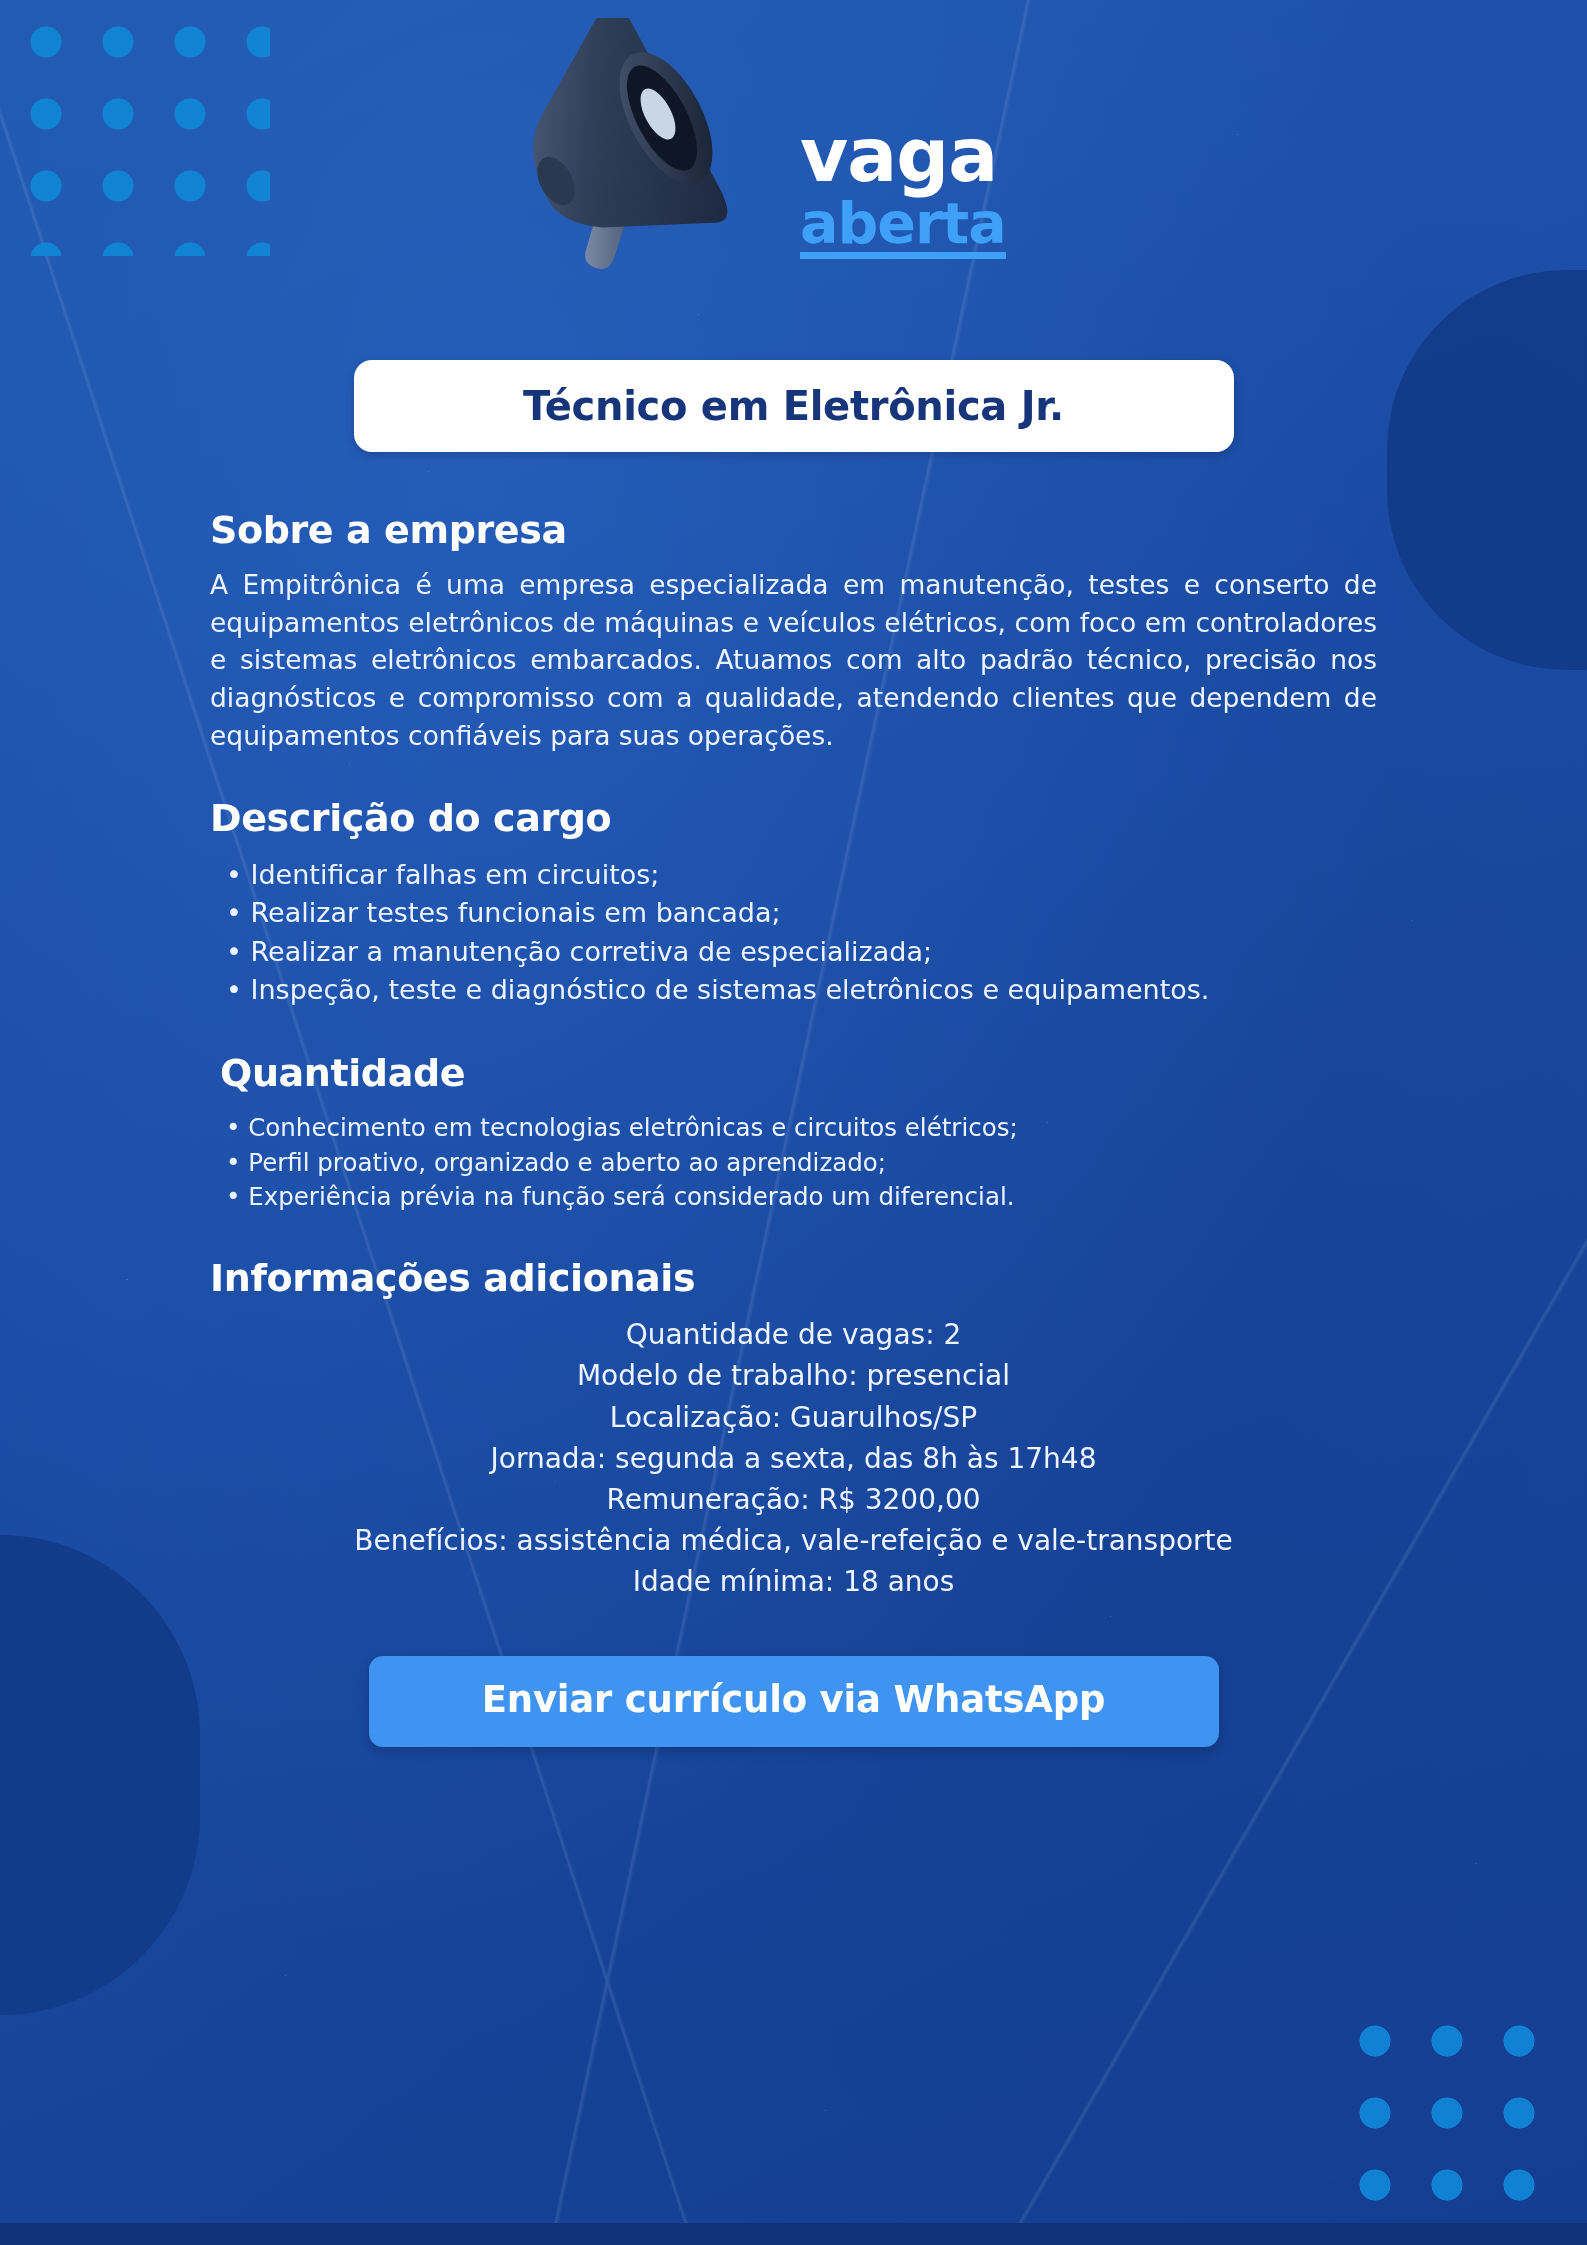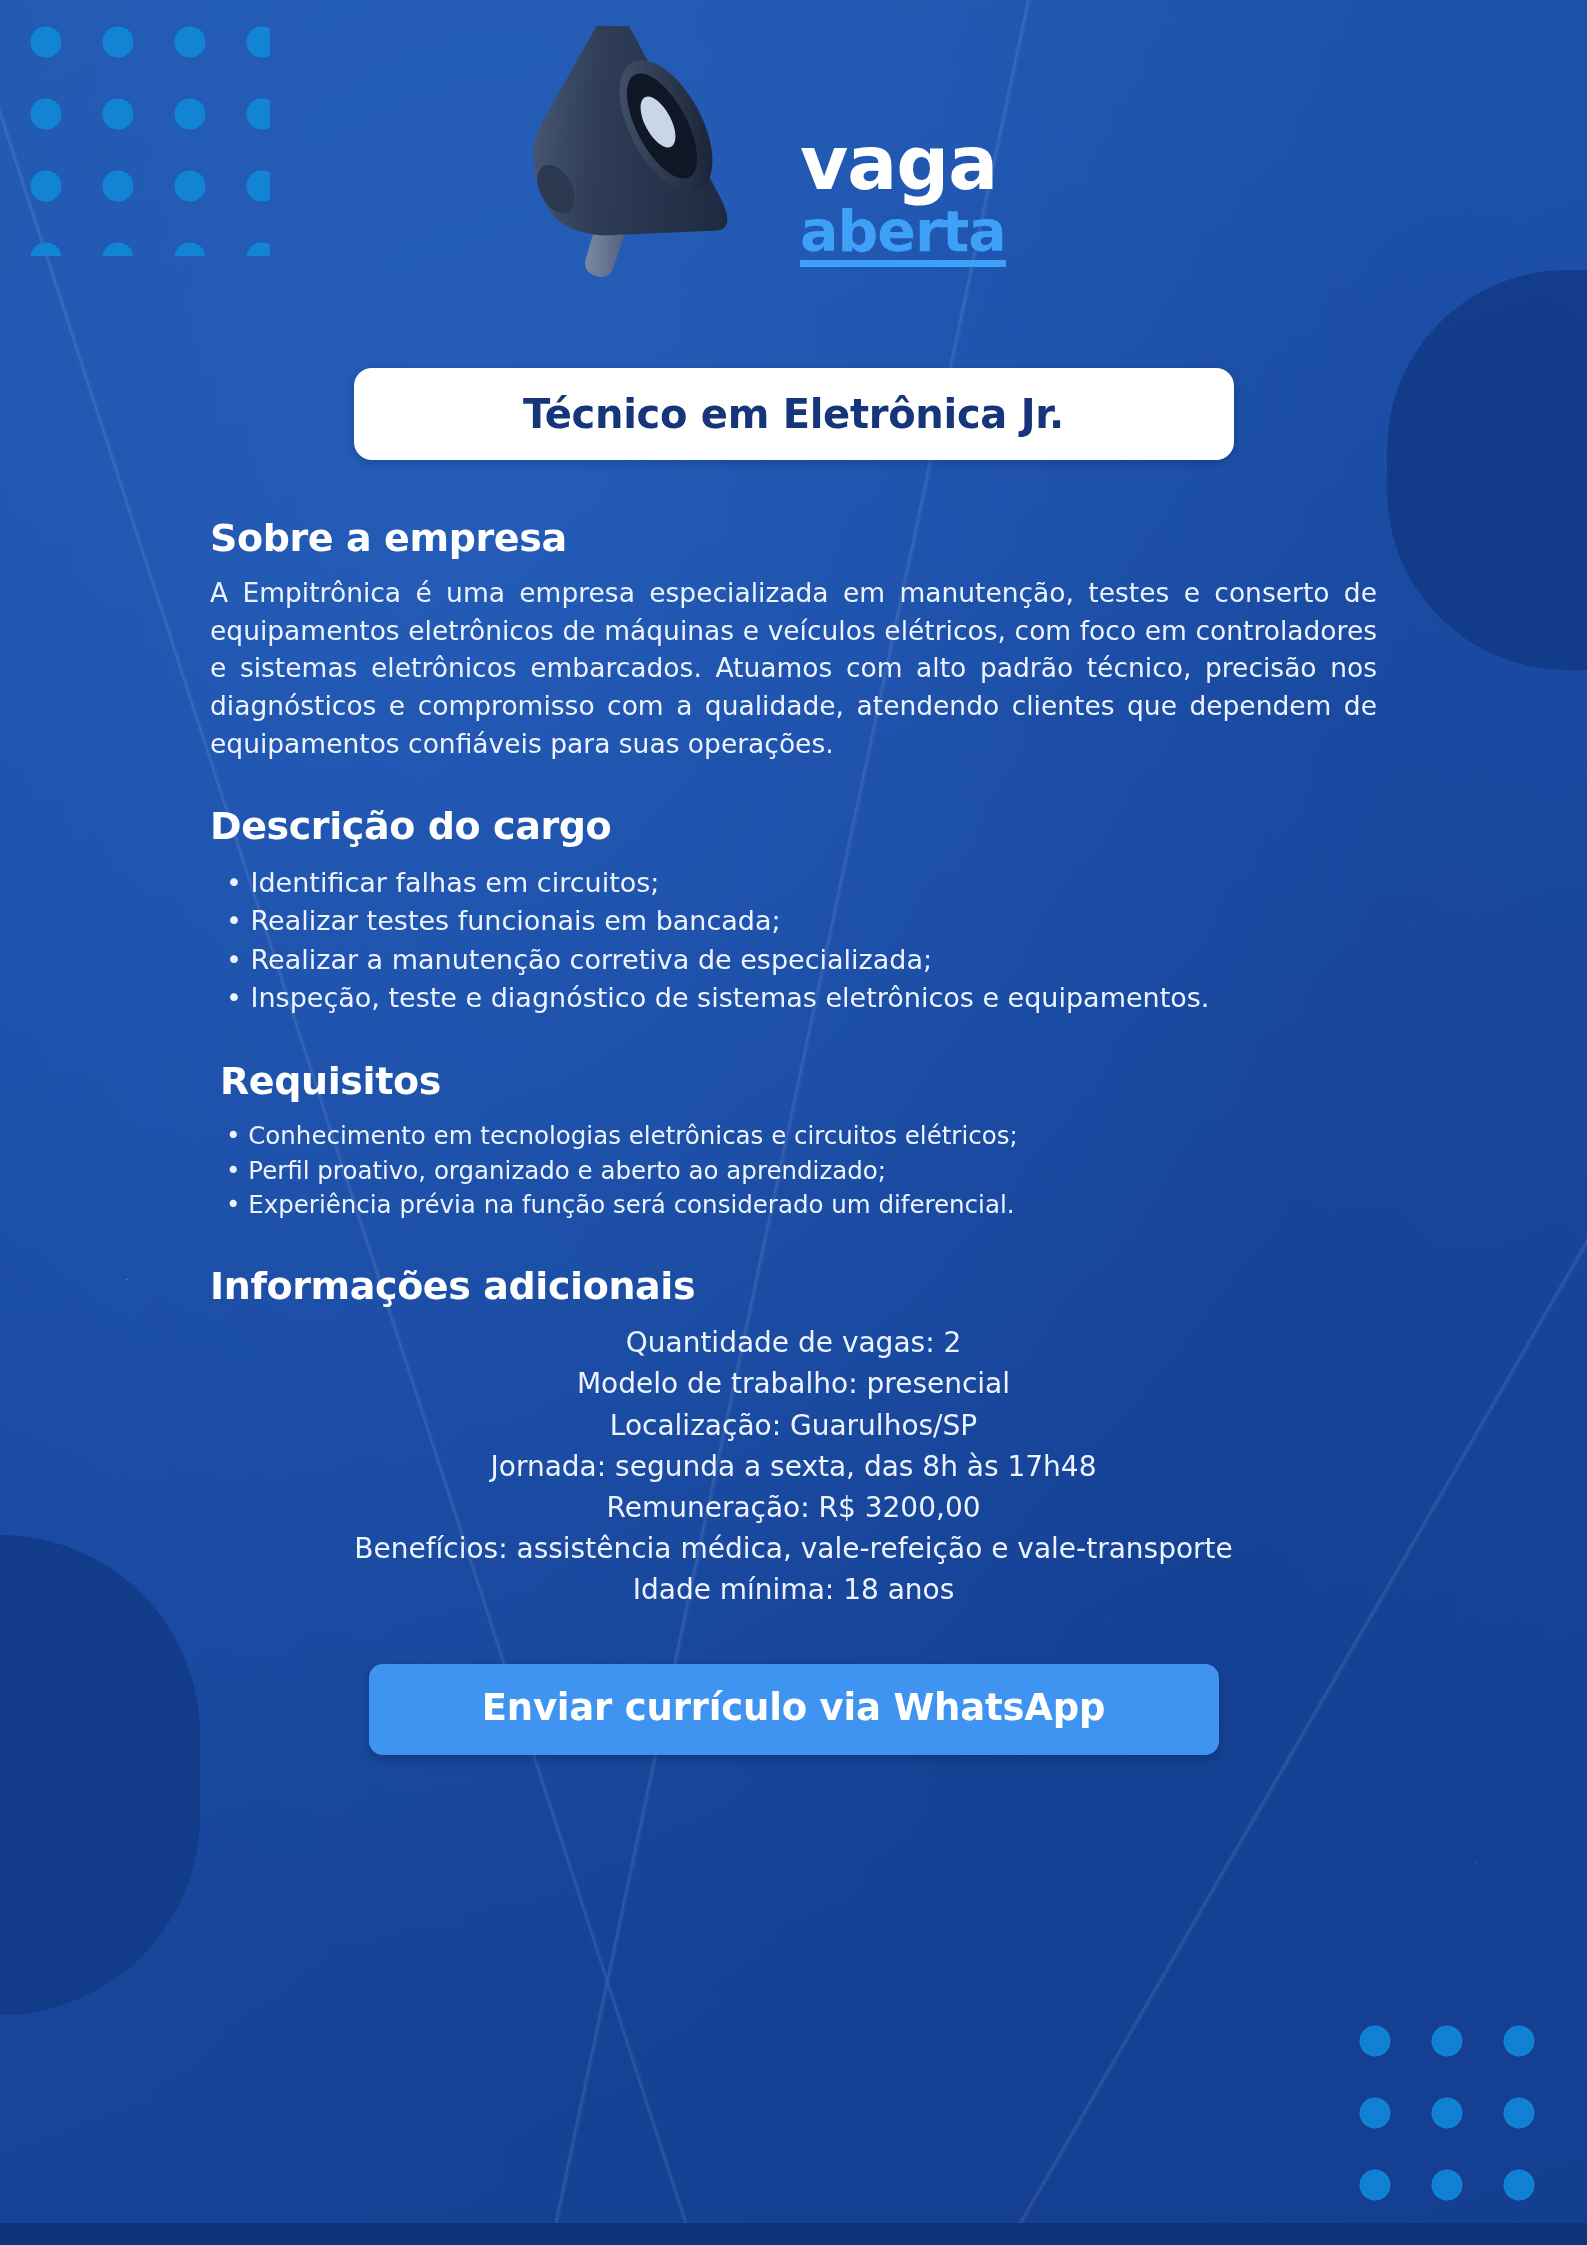--- a/index.html
+++ b/index.html
@@ -94,21 +94,21 @@
   .bottom-strip {
     position: absolute;
     left: 0; right: 0; bottom: 0;
     height: 22px;
     background: #0f3279;
   }
 
   .content {
     position: relative;
     z-index: 5;
-    padding: 8px 120px;
+    padding: 0 120px;
   }
 
   
   .header {
     position: relative;
     height: 360px;
   }
   .megaphone {
     position: absolute;
     left: 370px;
@@ -293,21 +293,21 @@
       <h2>Descrição do cargo</h2>
       <ul class="bullets">
         <li>• Identificar falhas em circuitos;</li>
         <li>• Realizar testes funcionais em bancada;</li>
         <li>• Realizar a manutenção corretiva de especializada;</li>
         <li>• Inspeção, teste e diagnóstico de sistemas eletrônicos e equipamentos.</li>
       </ul>
     </div>
 
     <div class="section">
-      <h2 class="indent">Requisitos</h2>
+      <h2 class="indent">Quantidade</h2>
       <ul class="bullets small">
         <li>• Conhecimento em tecnologias eletrônicas e circuitos elétricos;</li>
         <li>• Perfil proativo, organizado e aberto ao aprendizado;</li>
         <li>• Experiência prévia na função será considerado um diferencial.</li>
       </ul>
     </div>
 
     <div class="section">
       <h2>Informações adicionais</h2>
       <div class="info-lines">

